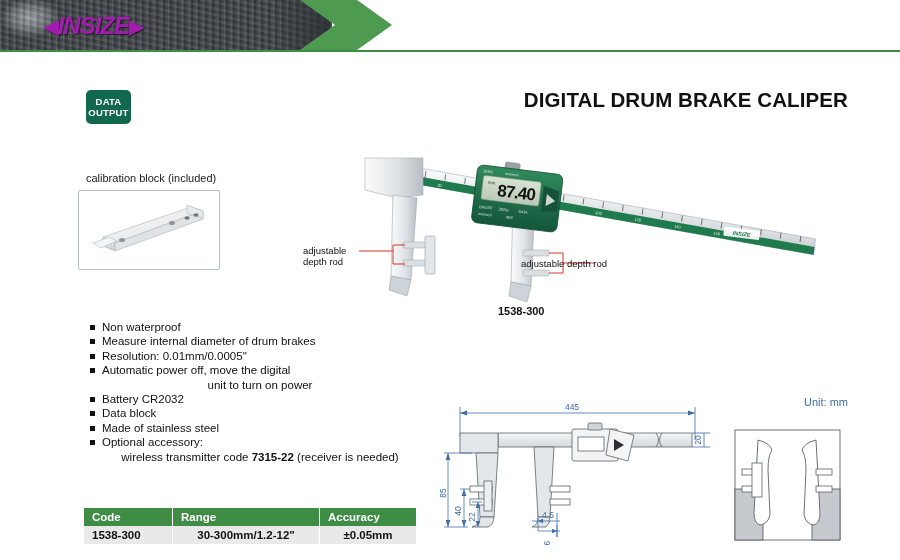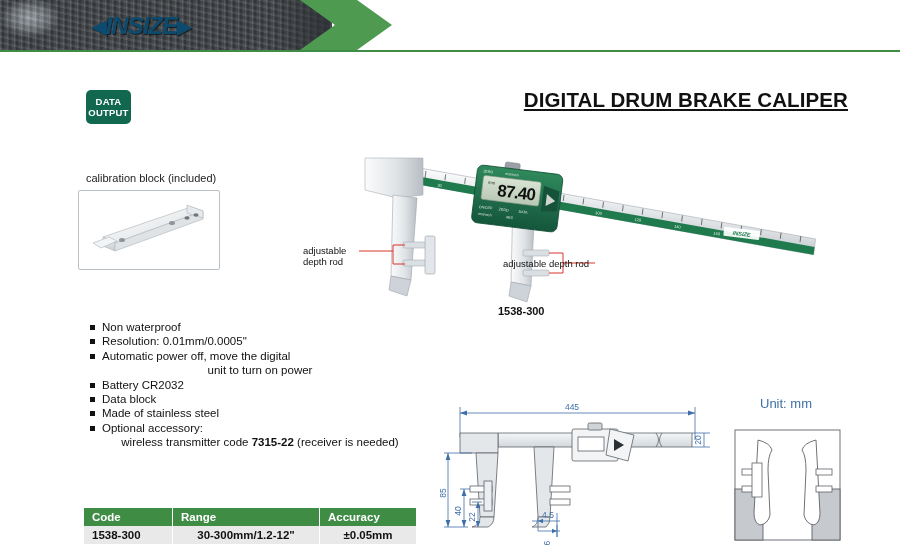--- a/index.html
+++ b/index.html
@@ -45,57 +45,55 @@
     clip-path:polygon(0 0, 62% 0, 100% 50%, 62% 100%, 0 100%, 38% 50%);
   }
   .banner-chevron2{
     position:absolute;left:272px;top:0;width:60px;height:50px;
     background:linear-gradient(90deg,rgba(60,64,68,.0),rgba(45,49,53,.9));
   }
   .logo{
     position:absolute;left:44px;top:12px;
     font-family:"Liberation Sans", sans-serif;
     font-style:italic;font-weight:bold;font-size:24px;
-    letter-spacing:-1px;color:#0c4a6e;
+    letter-spacing:-1px;color:#a21caf;
     text-shadow:1px 1px 0 rgba(0,0,0,.55);
     white-space:nowrap;
     z-index:4;
-    padding-left:48px;
   }
   .logo .arrow{font-style:normal;font-size:19px;vertical-align:1px;}
   .banner-rule{position:absolute;left:0;top:50px;width:900px;height:2px;background:#3f8c45;}
 
   
   .badge{
     position:absolute;left:86px;top:90px;width:45px;height:34px;
     background:#11684f;border-radius:5px;
     color:#ffffff;font-size:9.5px;font-weight:bold;
     display:flex;flex-direction:column;align-items:center;justify-content:center;
     line-height:11px;letter-spacing:.2px;
   }
 
   
   .title{
     position:absolute;right:52px;top:88px;
     font-size:20.5px;font-weight:bold;letter-spacing:.1px;color:#111;
     white-space:nowrap;
-    text-decoration:underline;
   }
 
   
   .calib-label{position:absolute;left:86px;top:172px;font-size:11px;color:#222;}
   .calib-box{position:absolute;left:78px;top:190px;width:140px;height:78px;border:1px solid #b9c0c6;background:#fff;border-radius:2px;overflow:hidden;}
 
   
   .photo{position:absolute;left:345px;top:150px;width:500px;height:165px;}
   .photo-caption{position:absolute;left:498px;top:305px;font-size:11px;font-weight:bold;color:#111;}
 
   .ann{position:absolute;font-size:9.5px;color:#111;line-height:11px;}
   .ann-left{left:303px;top:245px;}
-  .ann-right{left:503px;top:258px;}
+  .ann-right{left:521px;top:258px;}
 
   
   .bullets{position:absolute;left:88px;top:320px;width:330px;}
   .bullets li{list-style:none;position:relative;font-size:11.5px;line-height:14.4px;color:#111;margin:0;padding:0 0 0 14px;}
   .bullets li:before{content:"";position:absolute;left:2px;top:5px;width:5px;height:5px;background:#111;}
   .bullets li.cont{padding-left:14px;text-align:center;}
   .bullets li.cont:before{display:none;}
   .bullets ul{margin:0;padding:0;}
   .bullets b{font-weight:bold;}
 
@@ -111,21 +109,21 @@
     padding:3px 8px;text-align:center;border-right:1px solid #ffffff;
   }
   .spec-table td:first-child{text-align:left;}
   .spec-table td:last-child{border-right:none;}
   .col-code{width:72px;margin-top:11px;}
   .col-range{width:130px;}
   .col-acc{width:80px;}
 
   
   .drawing{position:absolute;left:420px;top:385px;width:480px;height:175px;}
-  .unit-label{position:absolute;left:760px;top:396px;font-size:13px;color:#3f6fa8;}
+  .unit-label{position:absolute;left:804px;top:396px;font-size:11px;color:#3f6fa8;}
 </style>
 </head>
 <body>
 
 <div class="page">
 
   <div class="banner">
     <div class="banner-photo"></div>
     <div class="banner-chevron2"></div>
     <div class="banner-chevron"></div>
@@ -286,20 +284,21 @@
   <div class="ann ann-left">
     <div>adjustable</div>
     <div>depth rod</div>
   </div>
   <div class="ann ann-right">adjustable depth rod</div>
   <div class="photo-caption">1538-300</div>
 
   <div class="bullets">
     <ul>
       <li>Non waterproof</li>
+      <li>Measure internal diameter of drum brakes</li>
       <li>Resolution: 0.01mm/0.0005"</li>
       <li>Automatic power off, move the digital</li>
       <li class="cont">unit to turn on power</li>
       <li>Battery CR2032</li>
       <li>Data block</li>
       <li>Made of stainless steel</li>
       <li>Optional accessory:</li>
       <li class="cont"><span>wireless transmitter code </span><b>7315-22</b><span> (receiver is needed)</span></li>
     </ul>
   </div>

